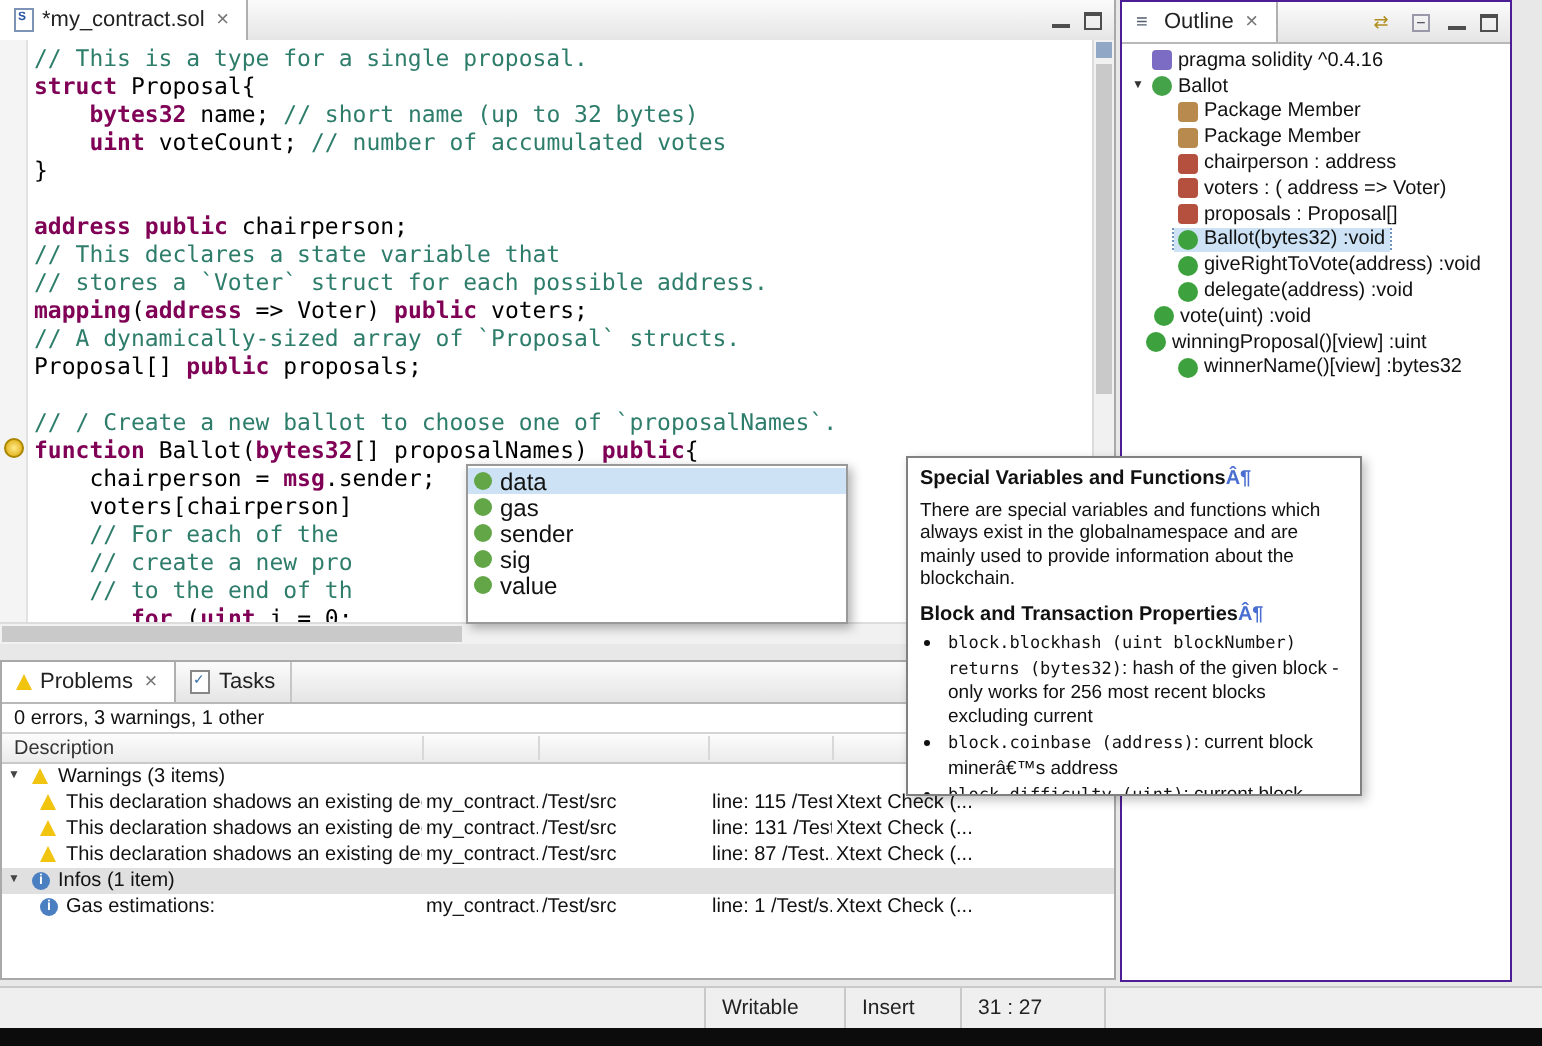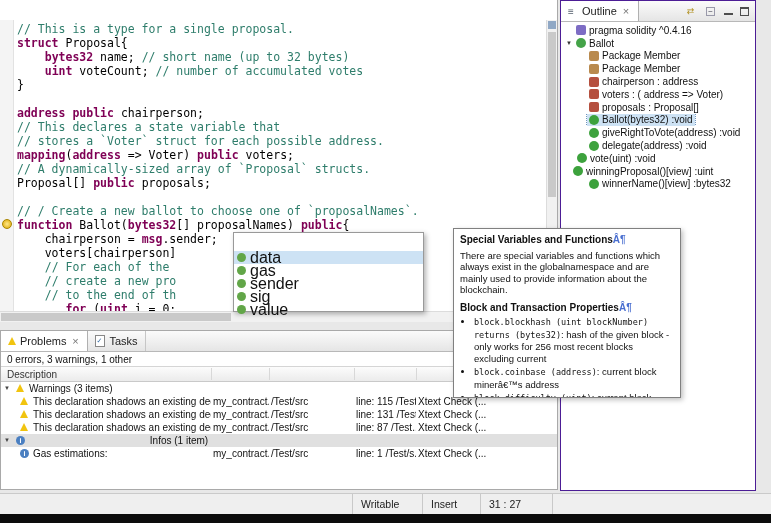--- a/index.html
+++ b/index.html
@@ -40,21 +40,21 @@
   .tasks-tab-icon::after{content:"✓";position:absolute;left:0;top:0;font-size:7px;line-height:10px;color:#356ca5;}
   .outline-tab-icon{width:10px;height:12px;flex:none;}
   .outline-tab-icon::after{content:"≡";font-size:10px;line-height:12px;color:#55606e;}
 
   
   #problems{position:absolute;left:0;top:330px;width:558px;height:160px;background:#fff;border:1px solid #a9a9a9;box-sizing:border-box;}
   .summary{font-size:10px;padding:2px 0 1px 6px;}
   .grid-header{position:relative;height:16px;background:linear-gradient(#fcfcfc,#ebebeb);border-top:1px solid #d5d5d5;border-bottom:1px solid #c9c9c9;font-size:10px;line-height:15px;padding-left:6px;color:#333;box-sizing:border-box;}
   .hsep{position:absolute;top:1px;bottom:1px;width:1px;background:#d8d8d8;}
   .prow{position:relative;height:13px;font-size:10px;line-height:13px;white-space:nowrap;overflow:hidden;}
-  .prow.sel{background:#e0e0e0;text-align:center;}
+  .prow.sel{background:#e0e0e0;}
   .pexp{position:absolute;left:3px;top:0;font-size:6px;color:#444;}
   .pexp.open::after{content:"▼";}
   .pcell{position:absolute;top:0;overflow:hidden;}
   .picon{position:absolute;top:2px;}
   .picon.warning{width:0;height:0;border-left:4px solid transparent;border-right:4px solid transparent;border-bottom:8px solid var(--warn,#f1c40f);}
   .picon.info{width:9px;height:9px;border-radius:50%;background:var(--info,#4a7fc1);}
   .picon.info::after{content:"i";display:block;color:#fff;font-size:7px;line-height:9px;text-align:center;font-weight:bold;}
 
   
   #outline{position:absolute;left:560px;top:0;width:196px;height:491px;background:#fff;border:1px solid #4c1d95;box-sizing:border-box;}
@@ -68,21 +68,21 @@
   .ticon.pragma{background:#7d6cc4;border-radius:2px;}
   .ticon.class{background:#44a348;border-radius:50%;}
   .ticon.package{background:#b98a4e;border-radius:2px;}
   .ticon.field{background:#b5503f;border-radius:2px;}
   .ticon.method{background:#3da23d;border-radius:50%;}
   .tb-icon{width:13px;height:13px;display:flex;align-items:center;justify-content:center;flex:none;}
   .link-icon::after{content:"⇄";font-size:9px;color:#b08f1e;}
   .collapse-icon::after{content:"−";font-size:8px;line-height:7px;color:#445;border:1px solid #99a;padding:0 1px;}
 
   
-  #autocomplete{position:absolute;left:233px;top:232px;width:191px;height:80px;background:#fff;border:1px solid #999;box-shadow:2px 2px 5px rgba(0,0,0,.3);z-index:20;font-size:16px;box-sizing:border-box;padding-top:18px;}
+  #autocomplete{position:absolute;left:233px;top:232px;width:191px;height:80px;background:#fff;border:1px solid #999;box-shadow:2px 2px 5px rgba(0,0,0,.3);z-index:20;font-size:12px;box-sizing:border-box;padding-top:1px;}
   .ac-item{display:flex;align-items:center;gap:4px;height:13px;padding-left:3px;}
   .ac-item.sel{background:var(--sel,#cde2f4);}
   .ac-icon{width:9px;height:9px;border-radius:50%;background:#62a648;flex:none;}
 
   #docpopup{position:absolute;left:453px;top:228px;width:228px;height:170px;background:#fff;border:1px solid #808080;box-shadow:2px 2px 5px rgba(0,0,0,.25);z-index:21;padding:5px 6px;box-sizing:border-box;font-size:9.5px;line-height:11.5px;color:#111;overflow:hidden;}
   .doc-title,.doc-h2{font-weight:bold;font-size:10px;}
   .doc-title{margin-bottom:4px;}
   .doc-intro{margin-bottom:6px;}
   .doc-h2{margin:2px 0 3px;}
   .anchor{color:#4a6fd0;}
@@ -98,20 +98,31 @@
   .sb-pos{left:480px;width:72px;}
   .sb-endsep{position:absolute;left:552px;top:0;height:20px;width:1px;background:#c9c9c9;}
   #taskbar{position:absolute;left:0;top:514px;width:771px;height:9px;background:#0c0c0c;}
 </style>
 </head>
 <body>
 
 <div class="app">
 
   <div id="editor">
+    <div class="tabbar">
+      <div class="tab selected">
+        <span class="file-icon"></span>
+        <span>*my_contract.sol</span>
+        <span class="close"></span>
+      </div>
+      <div class="winbtns">
+        <span class="minimize"></span>
+        <span class="maximize"></span>
+      </div>
+    </div>
     <div class="editor-body">
       <div class="ruler">
         <span class="bulb"></span>
       </div>
       <div class="code"><div class="ln"><span class="c">// This is a type for a single proposal.</span></div><div class="ln"><span class="k">struct</span><span class="p"> Proposal{</span></div><div class="ln"><span class="p">    </span><span class="k">bytes32</span><span class="p"> name; </span><span class="c">// short name (up to 32 bytes)</span></div><div class="ln"><span class="p">    </span><span class="k">uint</span><span class="p"> voteCount; </span><span class="c">// number of accumulated votes</span></div><div class="ln"><span class="p">}</span></div><div class="ln"></div><div class="ln"><span class="k">address</span><span class="p"> </span><span class="k">public</span><span class="p"> chairperson;</span></div><div class="ln"><span class="c">// This declares a state variable that</span></div><div class="ln"><span class="c">// stores a `Voter` struct for each possible address.</span></div><div class="ln"><span class="k">mapping</span><span class="p">(</span><span class="k">address</span><span class="p"> =&gt; Voter) </span><span class="k">public</span><span class="p"> voters;</span></div><div class="ln"><span class="c">// A dynamically-sized array of `Proposal` structs.</span></div><div class="ln"><span class="p">Proposal[] </span><span class="k">public</span><span class="p"> proposals;</span></div><div class="ln"></div><div class="ln"><span class="c">// / Create a new ballot to choose one of `proposalNames`.</span></div><div class="ln"><span class="k">function</span><span class="p"> Ballot(</span><span class="k">bytes32</span><span class="p">[] proposalNames) </span><span class="k">public</span><span class="p">{</span></div><div class="ln"><span class="p">    chairperson = </span><span class="k">msg</span><span class="p">.sender;</span></div><div class="ln"><span class="p">    voters[chairperson]</span></div><div class="ln"><span class="p">    </span><span class="c">// For each of the</span></div><div class="ln"><span class="p">    </span><span class="c">// create a new pro</span></div><div class="ln"><span class="p">    </span><span class="c">// to the end of th</span></div><div class="ln"><span class="p">       </span><span class="k">for</span><span class="p"> (</span><span class="k">uint</span><span class="p"> i = 0;</span></div></div>
       <div class="vscroll">
         <div class="corner-ind"></div>
         <div class="vthumb"></div>
       </div>
       <div class="hscroll">

